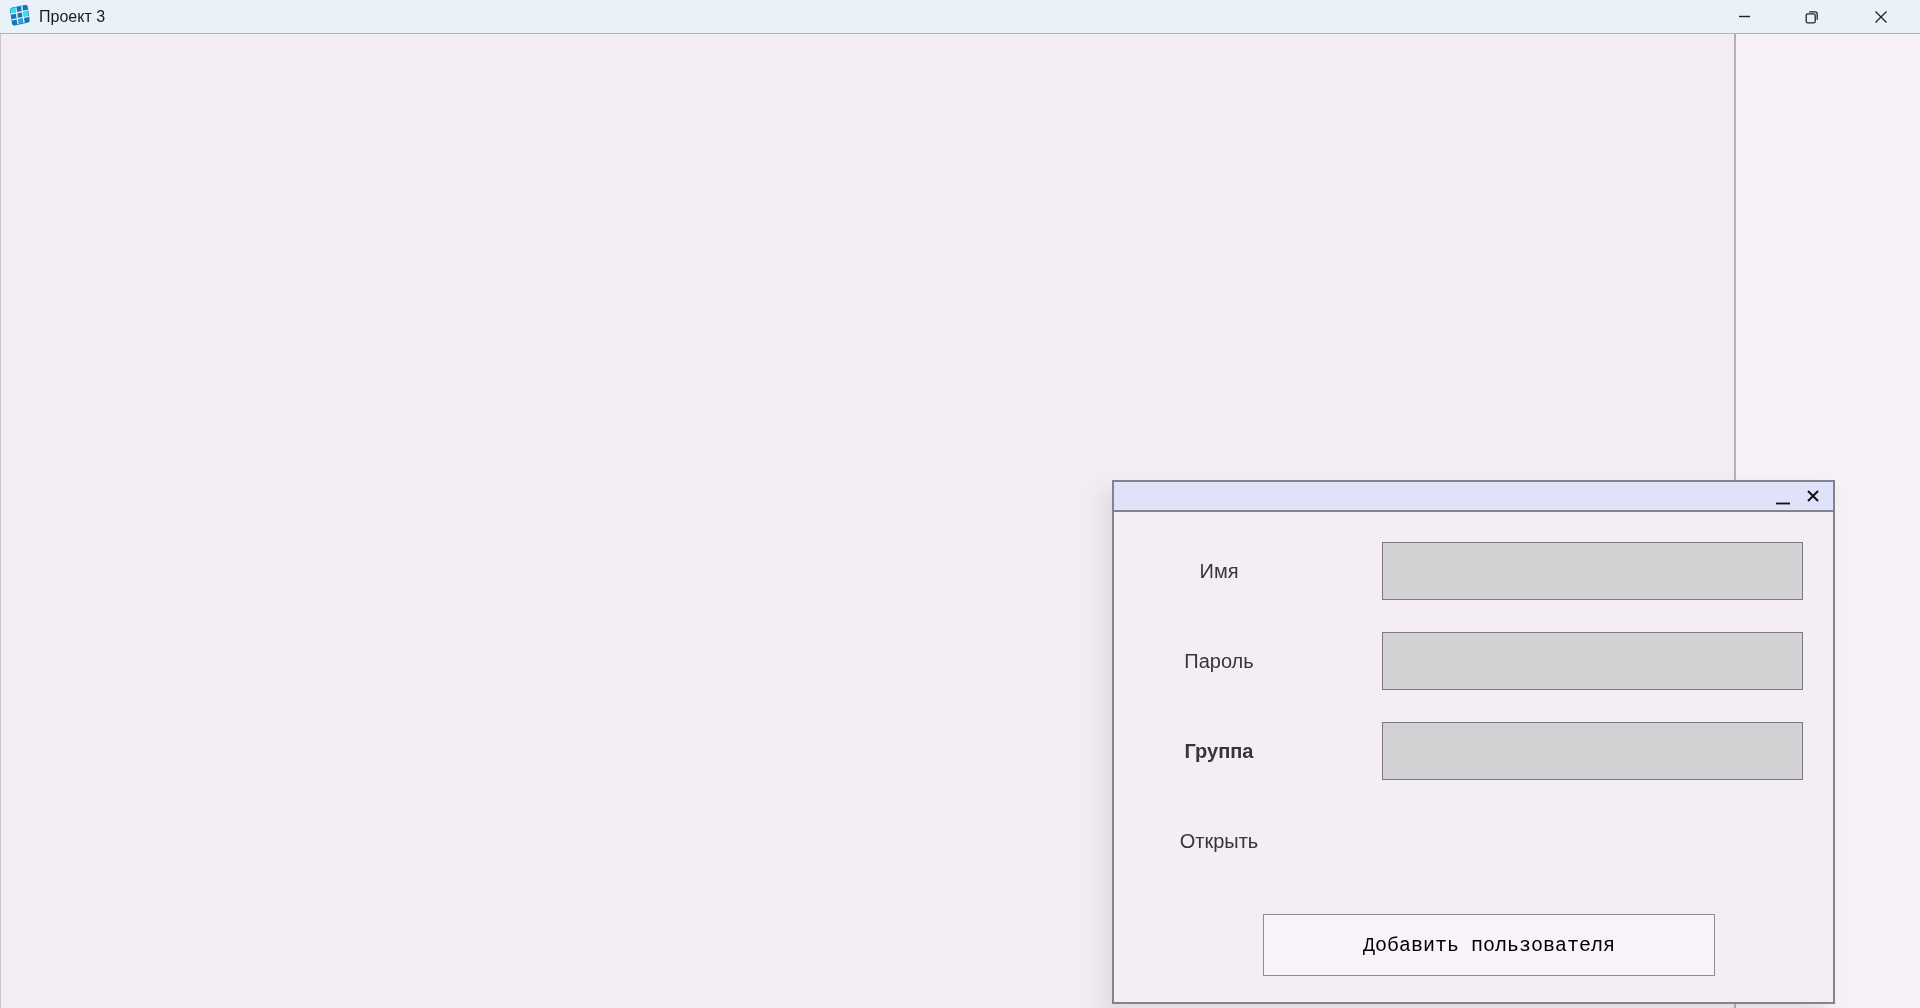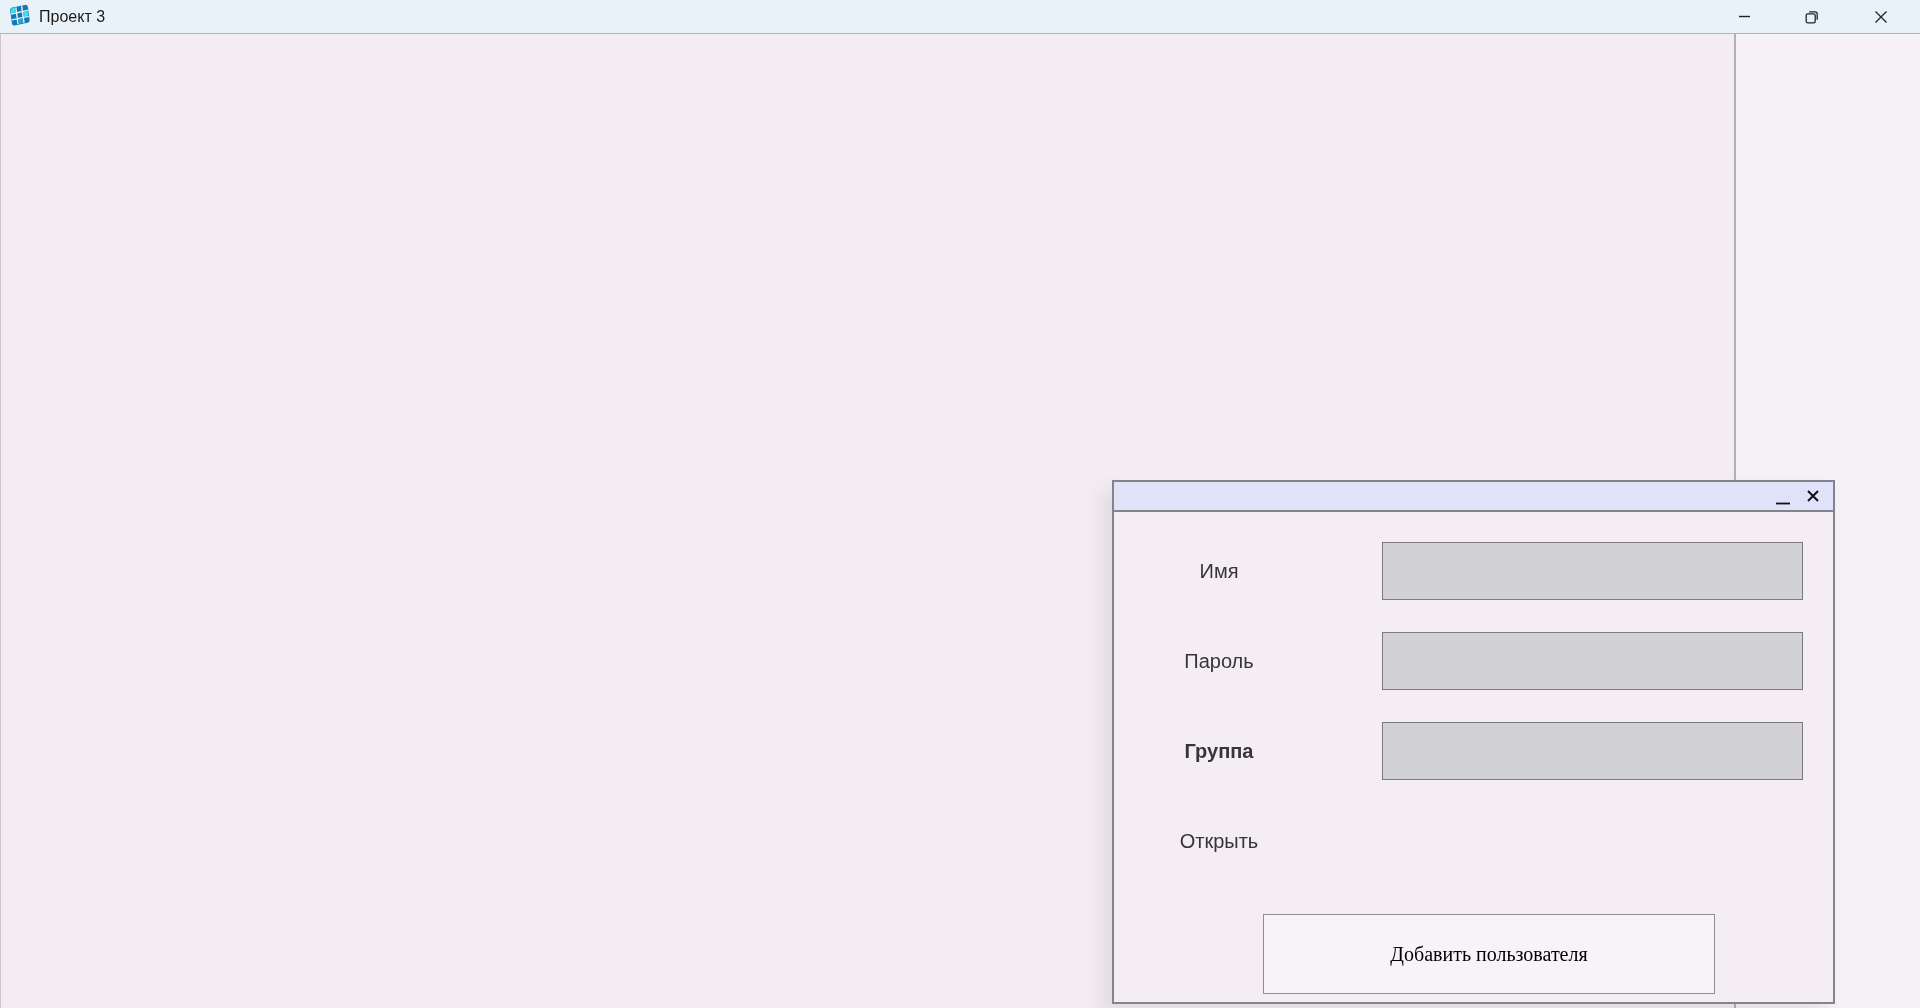--- a/index.html
+++ b/index.html
@@ -87,24 +87,24 @@
     border: 1px solid #7b7980;
     font-family: "Liberation Sans", sans-serif;
     font-size: 20px; padding: 0 8px; outline: none;
   }
   .row-1 { top: 60px; text-align: right; }
   .row-2 { top: 150px; }
   .row-3 { top: 240px; font-weight: bold; }
   .row-4 { top: 330px; }
 
   .submit-button {
-    position: absolute; left: 149px; top: 432px; width: 452px; height: 80px;
+    position: absolute; left: 149px; top: 432px; width: 452px; height: 62px;
     background: #f8f3f8;
     border: 1px solid #8f8d94;
-    font-family: Liberation Serif, serif;
+    font-family: Liberation Mono, monospace;
     font-size: 20px; color: #000;
     display: flex; align-items: center; justify-content: center;
     cursor: default; white-space: nowrap;
   }
 </style>
 </head>
 <body>
 
 <div class="titlebar">
   <span class="app-icon">

